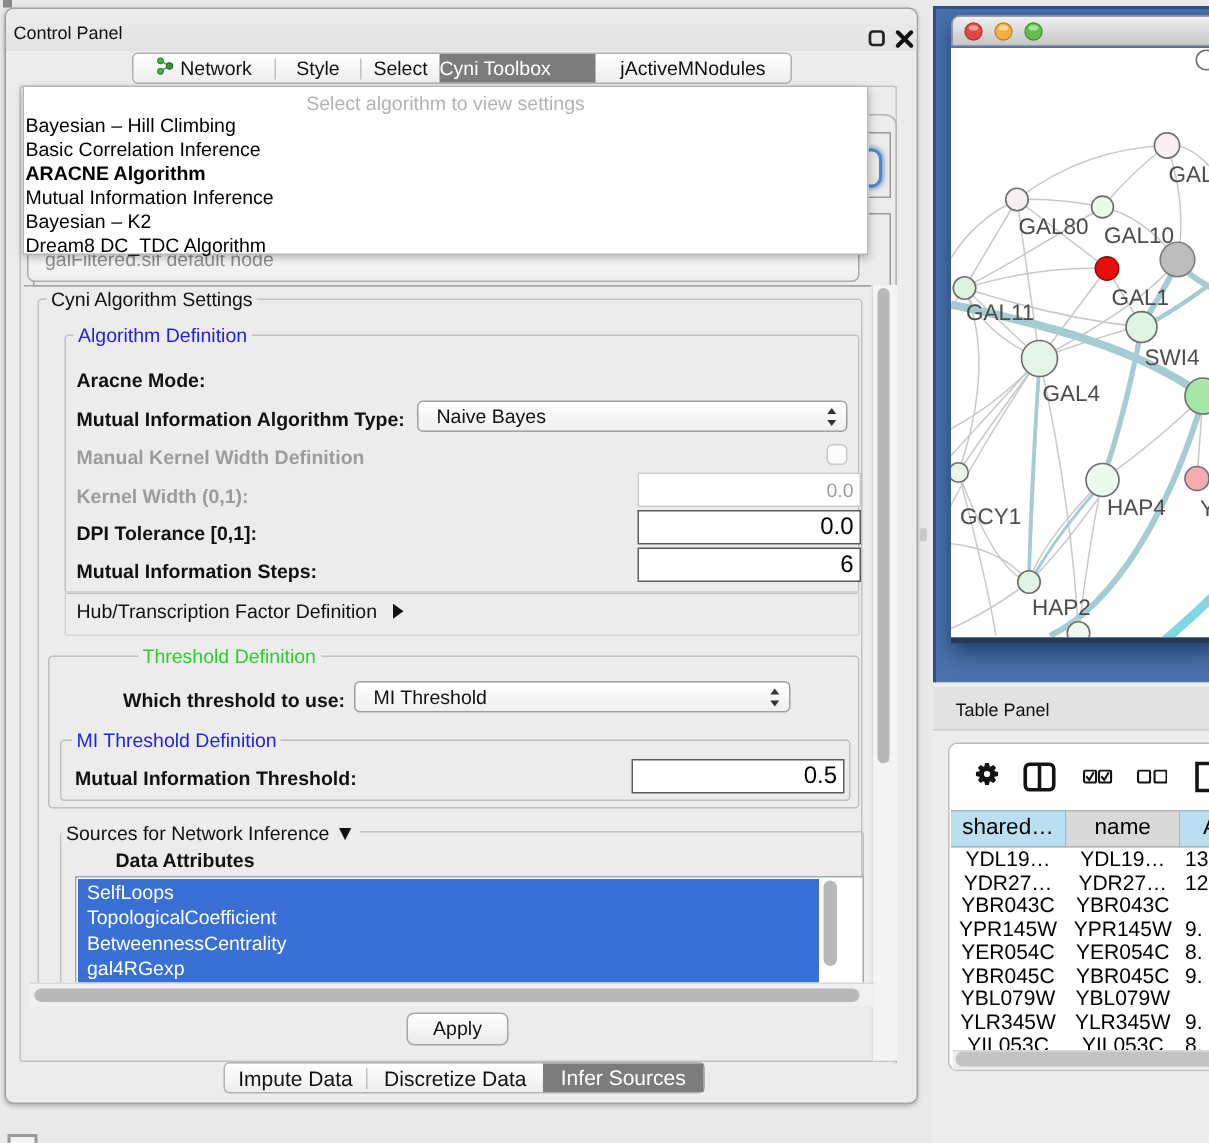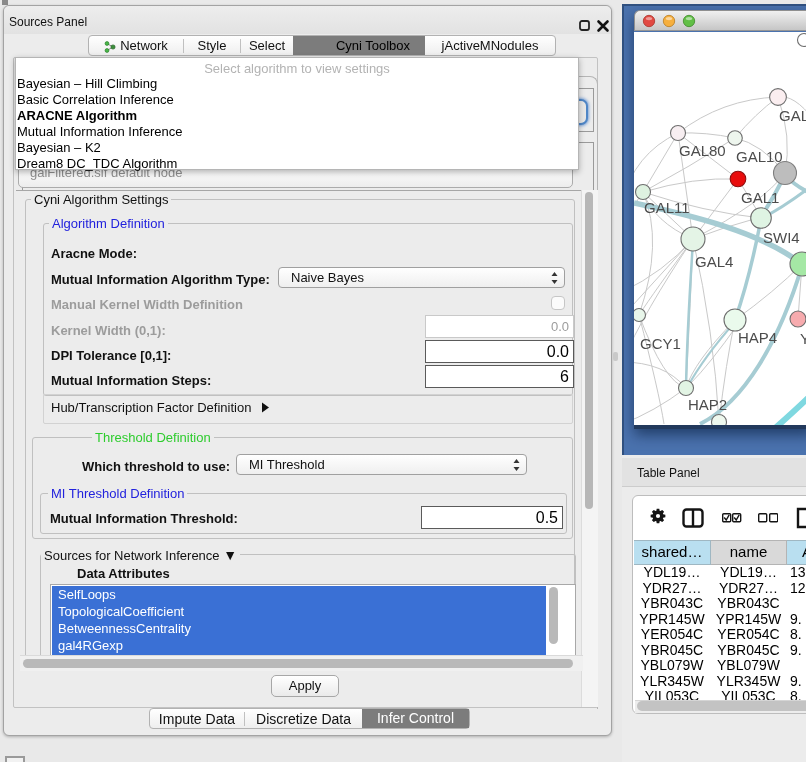--- a/index.html
+++ b/index.html
@@ -8,44 +8,44 @@
   .b{font-weight:bold;}
 </style>
 </head>
 <body>
 
 <div class="abs" style="left:2px;top:0;width:6px;height:5px;background:#8a8a8a;"></div>
 
 <div class="abs" id="cpanel" style="left:3px;top:5px;width:607px;height:729px;background:#ececec;border:1px solid #a3a3a3;border-radius:6px;box-shadow:0 1px 3px rgba(0,0,0,.25);">
 
   <div class="abs" style="left:0;top:0;right:0;height:28px;background:linear-gradient(#ededed,#e2e2e2);border-radius:6px 6px 0 0;"></div>
-  <div class="abs" style="left:5px;top:9px;font-size:12px;color:#111;">Sources Panel</div>
+  <div class="abs" style="left:5px;top:9px;font-size:12px;color:#111;">Control Panel</div>
 
   <svg class="abs" style="left:573px;top:12px;" width="16" height="16" viewBox="0 0 16 16">
       <rect x="3" y="3" width="9" height="9" rx="2" fill="none" stroke="#222" stroke-width="1.8"></rect>
     </svg>
   <svg class="abs" style="left:591px;top:12px;" width="16" height="16" viewBox="0 0 16 16">
       <path d="M3.5 3.5 L12.5 12.5 M12.5 3.5 L3.5 12.5" stroke="#111" stroke-width="2.6" stroke-linecap="round"></path>
     </svg>
 
   <div class="abs" id="toptabs" style="left:84px;top:29px;height:19px;border:1px solid #b2b2b2;border-radius:4px;background:linear-gradient(#ffffff,#eeeeee);display:flex;align-items:center;font-size:13px;color:#111;">
-    <div style="width:94px;text-align:center;display:flex;align-items:flex-end;justify-content:center;gap:4px;">
+    <div style="width:94px;text-align:center;display:flex;align-items:flex-start;justify-content:center;gap:4px;">
       <svg width="12" height="12" viewBox="0 0 12 12">
           <path d="M3 2.5 L9 6 L3 9.5" stroke="#888" stroke-width="1" fill="none"></path>
           <circle cx="3" cy="2.5" r="1.9" fill="#49b749" stroke="#2a7e2a" stroke-width="0.7"></circle>
           <circle cx="3" cy="9.5" r="1.9" fill="#49b749" stroke="#2a7e2a" stroke-width="0.7"></circle>
           <circle cx="9" cy="6" r="2.1" fill="#3b8f3b" stroke="#266426" stroke-width="0.7"></circle>
         </svg>
       <span>Network</span>
       </div>
     <div style="width:1px;height:14px;background:#c0c0c0;"></div>
     <div style="width:56px;text-align:center;">Style</div>
     <div style="width:1px;height:14px;background:#c0c0c0;"></div>
     <div style="width:52px;text-align:center;">Select</div>
-    <div style="width:104px;height:19px;line-height:19px;text-align:center;background:#7c7c7c;color:#000000;padding-left:28px;">Cyni Toolbox</div>
+    <div style="width:104px;height:19px;line-height:19px;background:#7c7c7c;color:#ffffff;">Cyni Toolbox</div>
     <div style="width:130px;text-align:center;">jActiveMNodules</div>
   </div>
 
   <div class="abs" id="content" style="left:9px;top:51px;width:583px;height:649px;background:#ececec;border:1px solid #c2c2c2;border-radius:2px;"></div>
 
   <div class="abs" style="left:16px;top:70px;width:577px;height:632px;border-top:1px solid #b5b5b5;border-right:1px solid #b5b5b5;border-radius:0 8px 0 0;"></div>
   <div class="abs" style="left:18px;top:82px;width:570px;height:42px;border:1px solid #9a9a9a;"></div>
   <div class="abs" style="left:420px;top:93px;width:160px;height:22px;border:2.5px solid #4f86c6;border-radius:7px;box-shadow:0 0 3px 1px rgba(90,140,210,.75);background:#e8e8e8;z-index:5;"></div>
   <div class="abs" style="left:18px;top:136px;width:570px;height:47px;border:1px solid #9a9a9a;"></div>
   <div class="abs" style="left:14px;top:158px;width:553px;height:22px;border:1px solid #ababab;border-radius:5px;background:linear-gradient(#ffffff,#ededed);font-size:13px;color:#111;">
@@ -107,21 +107,21 @@
 
   <div class="abs" style="left:16px;top:649px;width:563px;height:15px;background:#f0f0f0;border-top:1px solid #dadada;"></div>
   <div class="abs" style="left:19px;top:653px;width:550px;height:9px;background:#b9b9b9;border-radius:5px;"></div>
 
   <div class="abs" style="left:267px;top:669px;width:66px;height:20px;border:1px solid #a7a7a7;border-radius:5px;background:linear-gradient(#ffffff,#eaeaea);font-size:13px;color:#111;text-align:center;line-height:19px;">Apply</div>
 
   <div class="abs" id="bottabs" style="left:145px;top:702px;height:19px;border:1px solid #b2b2b2;border-radius:4px;background:linear-gradient(#ffffff,#eeeeee);display:flex;align-items:center;font-size:14px;color:#111;">
     <div style="width:94px;text-align:center;">Impute Data</div>
     <div style="width:1px;height:14px;background:#c0c0c0;"></div>
     <div style="width:117px;text-align:center;">Discretize Data</div>
-    <div style="width:107px;height:19px;line-height:19px;text-align:center;background:#7c7c7c;color:#fff;">Infer Control</div>
+    <div style="width:107px;height:19px;line-height:19px;text-align:center;background:#7c7c7c;color:#fff;">Infer Sources</div>
   </div>
 </div>
 
 
 <div class="abs" style="left:15px;top:57px;width:562px;height:111px;background:#fff;border:1px solid #b5b5b5;box-shadow:0 2px 6px rgba(0,0,0,.3);z-index:30;font-size:13px;color:#000;">
   <div style="position:absolute;left:0;top:3px;width:100%;text-align:center;color:#b3b3b3;">Select algorithm to view settings</div>
   <div style="position:absolute;left:1px;top:18px;line-height:16px;">Bayesian – Hill Climbing<br>Basic Correlation Inference<br><span class="b">ARACNE Algorithm</span><br>Mutual Information Inference<br>Bayesian – K2<br>Dream8 DC_TDC Algorithm</div>
 </div>
 
 

